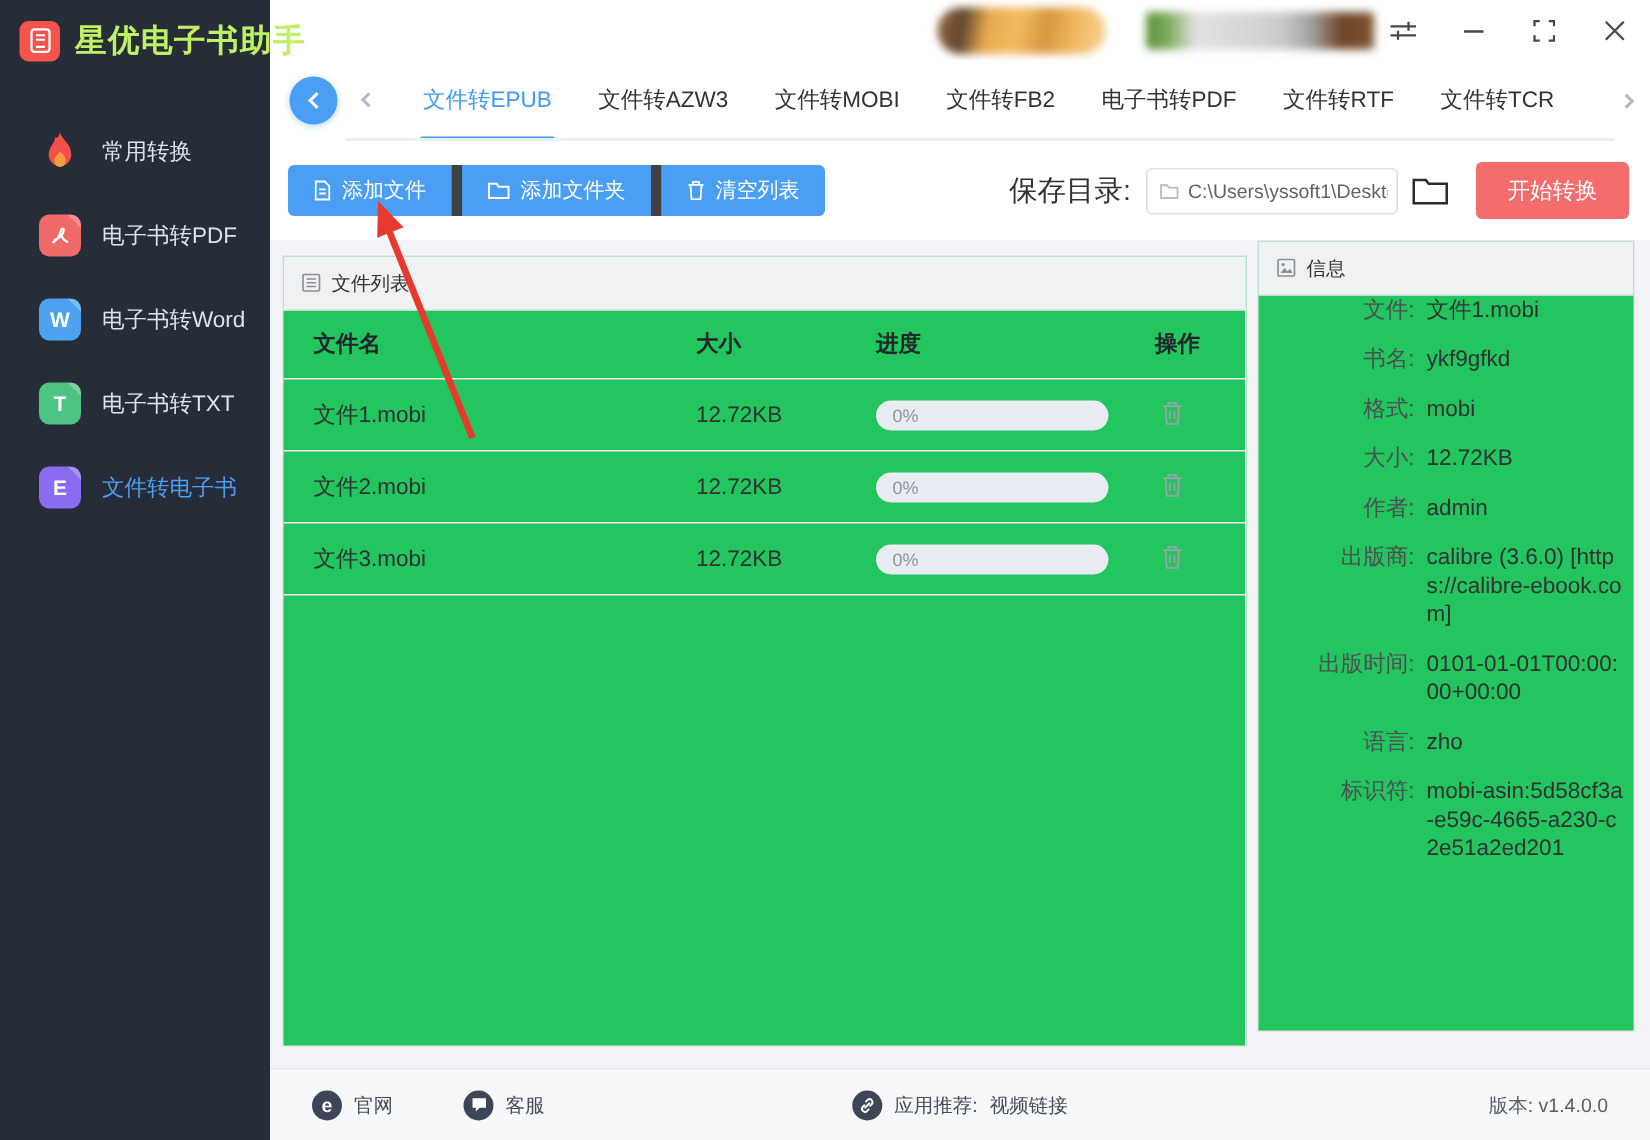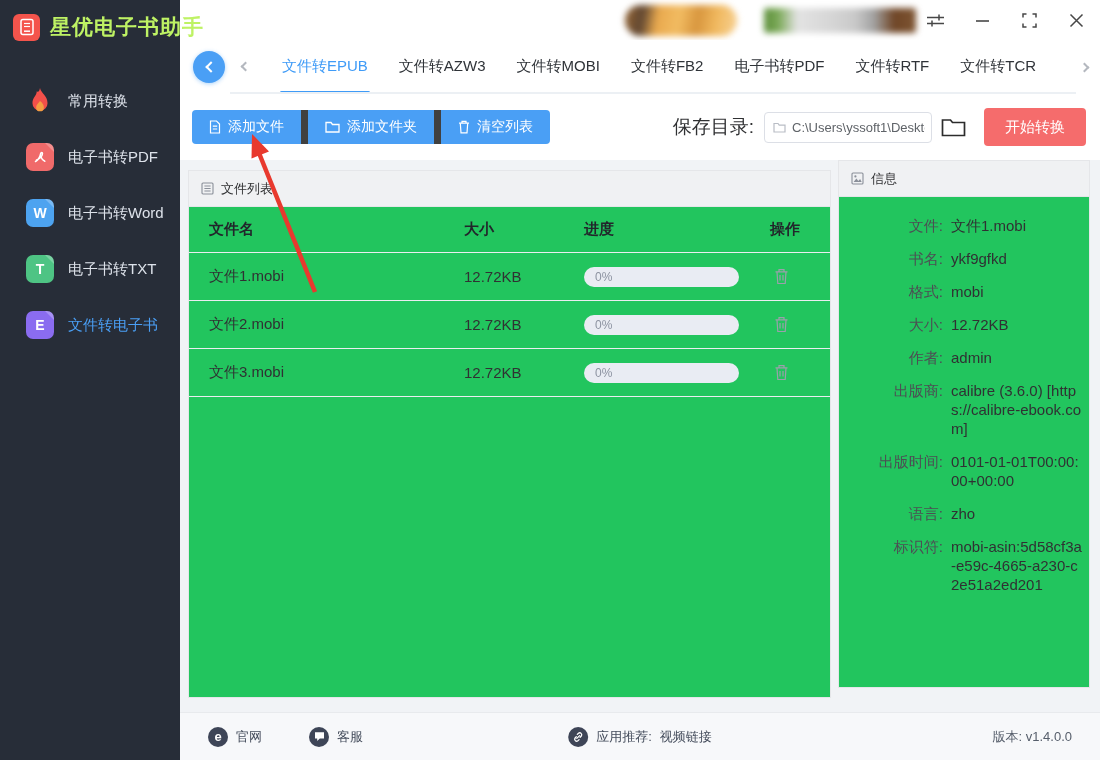--- a/index.html
+++ b/index.html
@@ -73,21 +73,21 @@
 
   .thead { display:flex; align-items:center; height:46px; border-bottom:1px solid #ebedf0; font-size:15px; font-weight:bold; color:#22262b; }
   .trow  { display:flex; align-items:center; height:48px; border-bottom:1px solid #ebedf0; font-size:15px; color:#303133; }
   .c1 { width:275px; padding-left:20px; }
   .c2 { width:120px; }
   .c3 { width:182px; }
   .c4 { flex:1; padding-left:4px; }
   .progress-pill { width:155px; height:20px; border-radius:10px; background:#e9ecf3; color:#8d93a1; font-size:12px; display:flex; align-items:center; padding-left:11px; }
   .del-btn { display:inline-flex; align-items:center; justify-content:center; width:22px; height:22px; cursor:pointer; }
 
-  .info-body { padding-top:19px; }
+  .info-body { }
   .ifield { display:flex; margin-bottom:14px; font-size:15px; line-height:19px; }
   .ilabel { width:104px; text-align:right; color:#4c4f54; flex-shrink:0; }
   .ivalue { margin-left:8px; width:131px; color:#303133; word-break:break-all; }
 
   
   .footer { position:absolute; left:180px; top:712px; width:920px; height:48px; background:#f7f8fa; border-top:1px solid #e8eaed; display:flex; align-items:center; padding:0 28px; font-size:13px; color:#454d5c; z-index:4; }
   .f-item { display:flex; align-items:center; gap:8px; margin-right:47px; cursor:pointer; }
   .f-circle { width:20px; height:20px; border-radius:50%; background:#3e4557; color:#fff; display:flex; align-items:center; justify-content:center; font-size:13px; font-weight:bold; flex-shrink:0; }
   .f-center { position:absolute; left:50%; transform:translateX(-50%); display:flex; align-items:center; gap:8px; }
   .f-version { margin-left:auto; color:#565e6b;text-align:right; }

